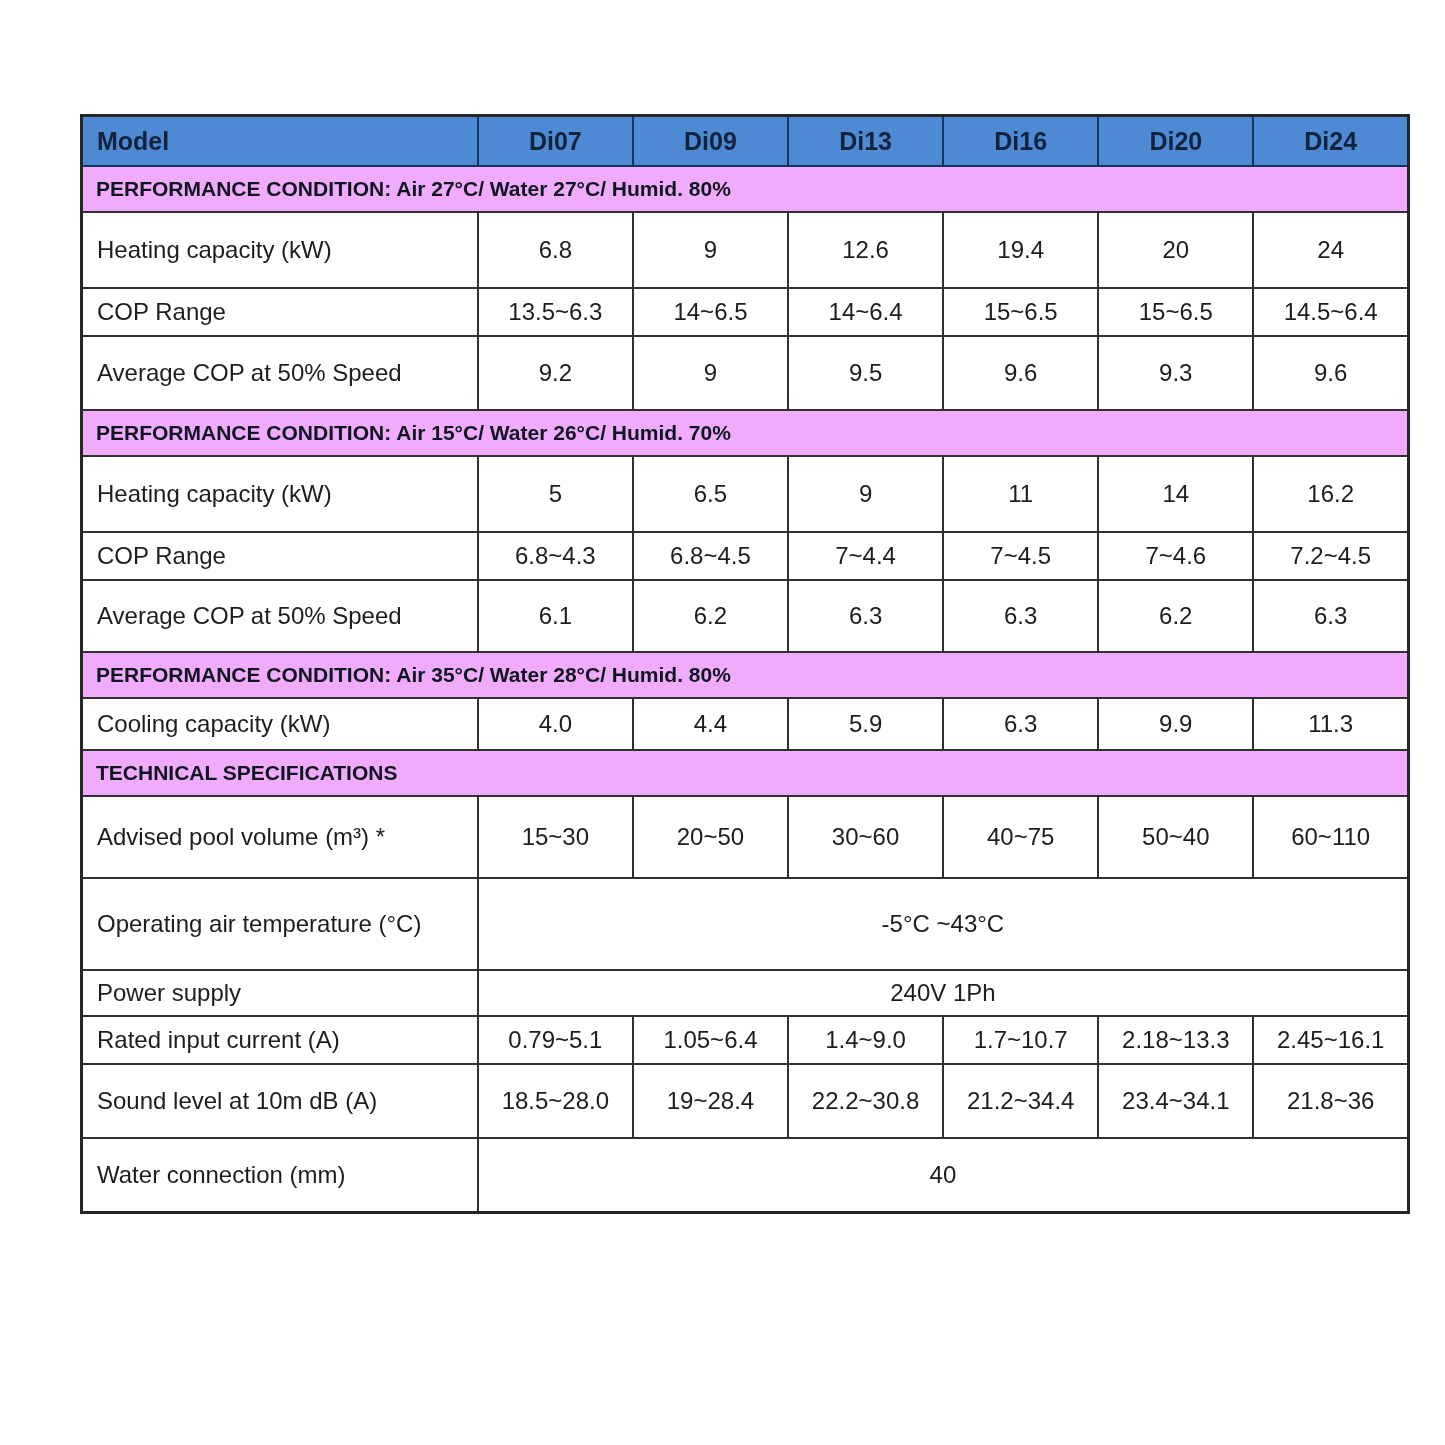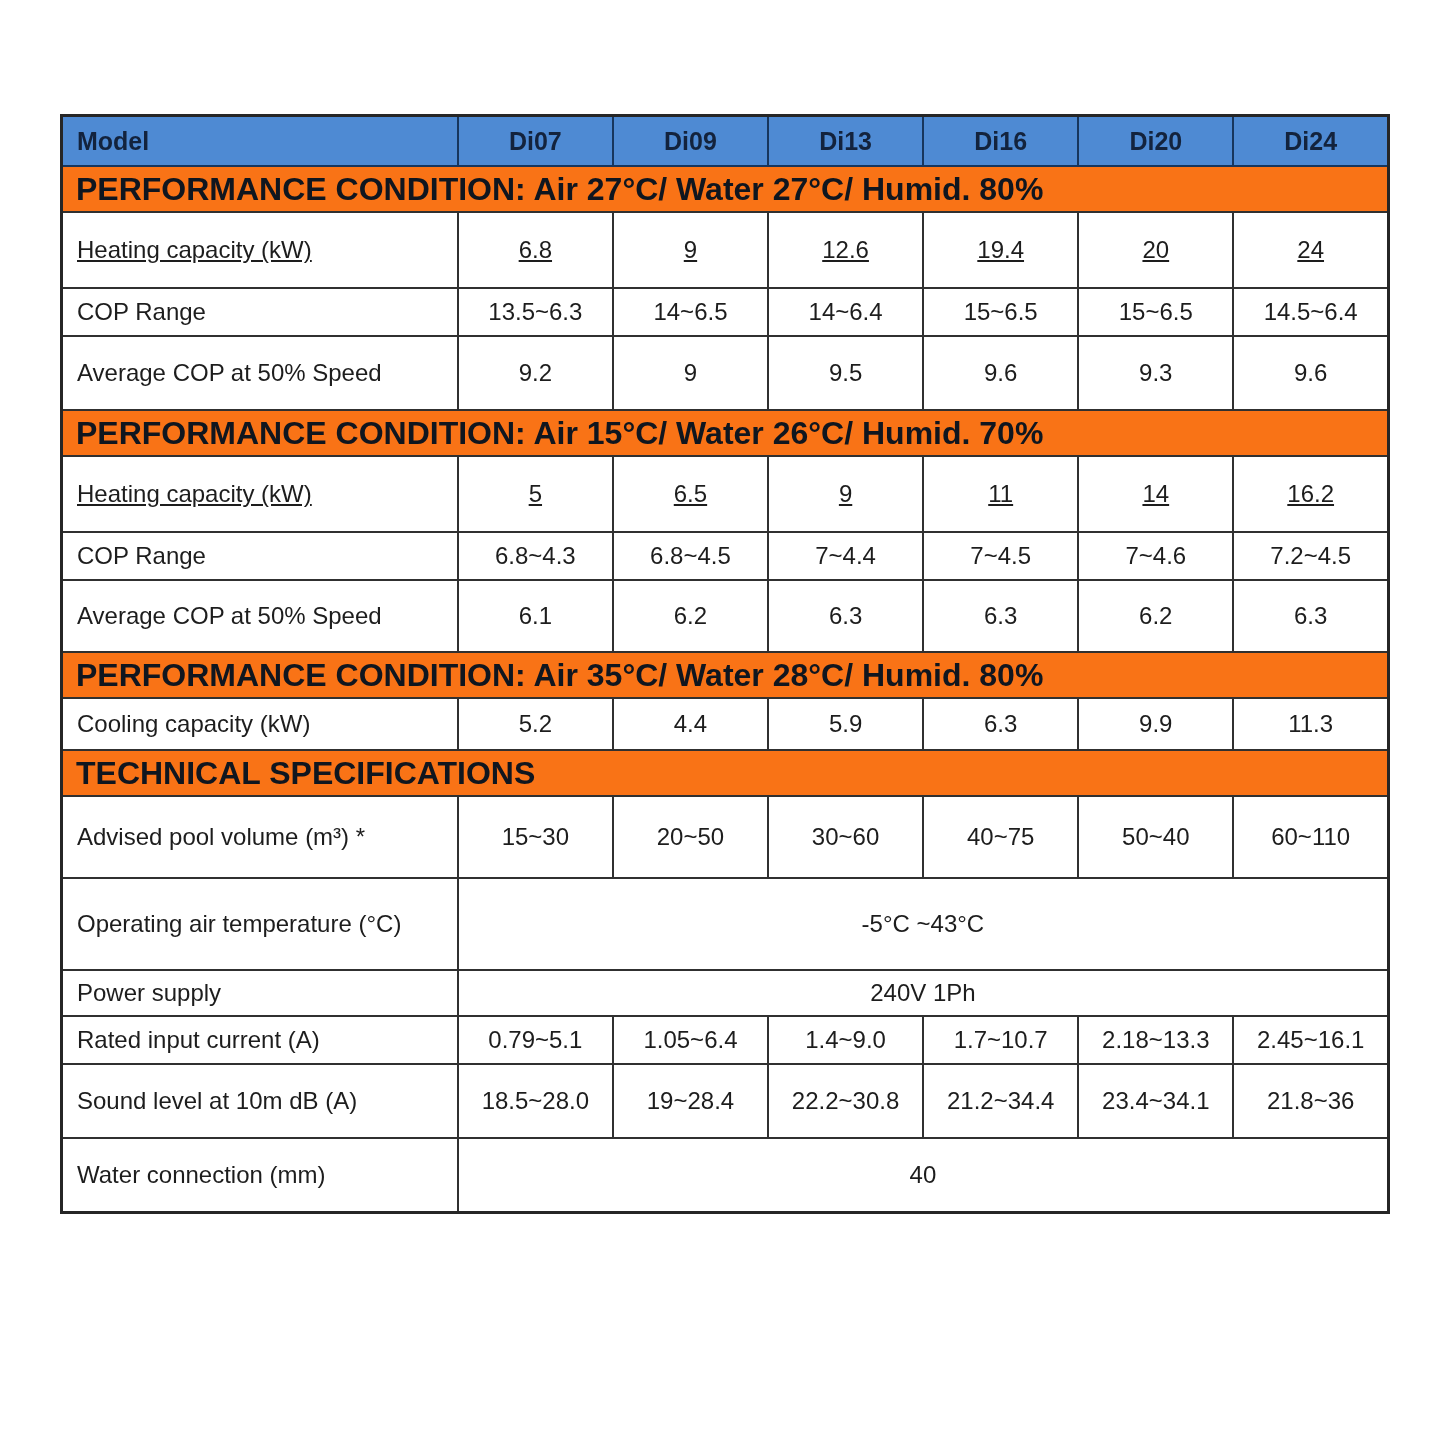--- a/index.html
+++ b/index.html
@@ -6,21 +6,21 @@
     margin: 0;
     padding: 0;
     background: #ffffff;
     width: 1445px;
     height: 1445px;
     font-family: "Liberation Sans", sans-serif;
     position: relative;
   }
   .sheet {
     position: absolute;
-    left: 60px;
+    left: 80px;
     top: 114px;
   }
   table.spec {
     border-collapse: collapse;
     table-layout: fixed;
     width: 1330px;
     color: #1d1d1d;
     border: 3px solid #262626;
   }
   .spec th, .spec td {
@@ -40,43 +40,43 @@
     font-weight: bold;
     border-color: #17365d;
     font-size: 25px;
   }
   tr.header-row th.label-cell {
     text-align: left;
     padding-left: 14px;
   }
   
   tr.band td {
-    background: #f97316;
+    background: #f0abfc;
     color: #10161f;
     font-weight: bold;
     text-align: left;
     padding-left: 13px;
-    font-size: 32px;
+    font-size: 21px;
     border-left-color: #17365d;
     border-right-color: #17365d;
   }
   
   td.label-cell {
     text-align: left;
     padding-left: 14px;
   }
   
   tr.h44 td, tr.h44 th { height: 44px; }
   tr.h46 td { height: 46px; }
   tr.h48 th { height: 48px; text-align: center; }
   tr.h50 td { height: 50px; }
   tr.h68 td { height: 68px; }
   tr.h70 td { height: 70px; }
   tr.h72 td { height: 72px; }
-  tr.h74 td { height: 74px; text-decoration: underline; }
+  tr.h74 td { height: 74px; }
   tr.h80 td { height: 80px; }
   tr.h90 td { height: 90px; }
 </style>
 </head>
 <body>
 
 <div class="sheet">
   <table class="spec">
     <colgroup>
       <col style="width:396px">
@@ -160,21 +160,21 @@
         <td>6.3</td>
         <td>6.2</td>
         <td>6.3</td>
       </tr>
 
       <tr class="band h44">
         <td colspan="7">PERFORMANCE CONDITION: Air 35°C/ Water 28°C/ Humid. 80%</td>
       </tr>
       <tr class="h50">
         <td class="label-cell">Cooling capacity (kW)</td>
-        <td>5.2</td>
+        <td>4.0</td>
         <td>4.4</td>
         <td>5.9</td>
         <td>6.3</td>
         <td>9.9</td>
         <td>11.3</td>
       </tr>
 
       <tr class="band h44">
         <td colspan="7">TECHNICAL SPECIFICATIONS</td>
       </tr>

